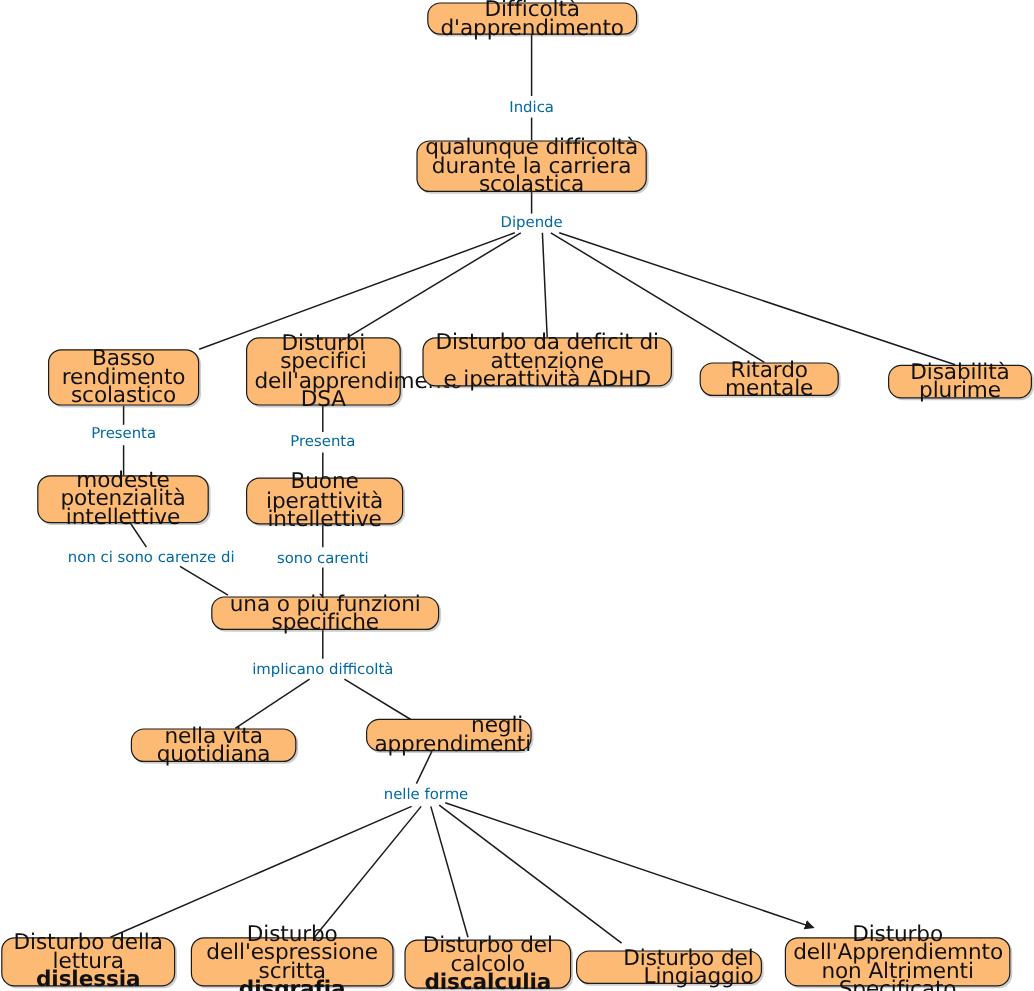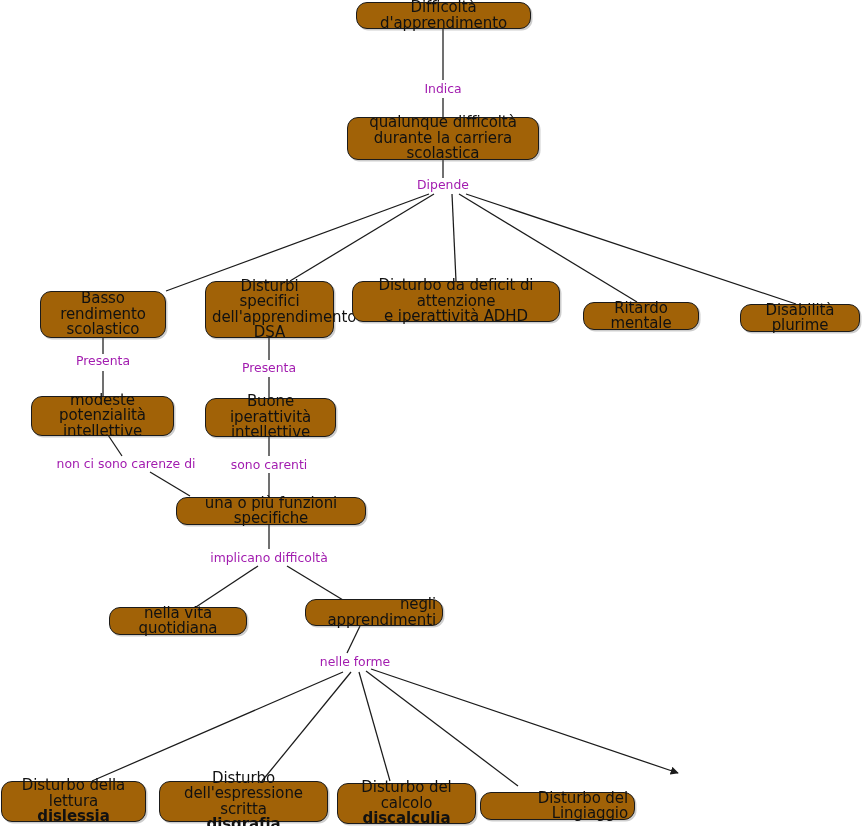--- a/index.html
+++ b/index.html
@@ -23,39 +23,39 @@
     position: absolute;
     left: 0;
     top: 0;
     width: 862px;
     height: 826px;
     pointer-events: none;
   }
   .node {
     position: absolute;
     box-sizing: border-box;
-    background: #a16207;
+    background: #fdba74;
     border: 1.3px solid #1b1b1b;
     border-radius: 11px;
     display: flex;
     align-items: center;
     justify-content: center;
     text-align: center;
     color: #111111;
-    font-size: 15px;
+    font-size: 18px;
     line-height: 15.5px;
     letter-spacing: -0.1px;
     padding: 2px 6px;
     box-shadow: 1.5px 1.5px 0 rgba(90,90,90,0.30);
   }
   .node span { display: block; width: 100%; }
   .node b { font-weight: bold; }
   .linklabel {
     position: absolute;
-    color: #a21caf;
+    color: #0369a1;
     font-size: 12.4px;
     line-height: 14px;
     white-space: nowrap;
     background: transparent;
     text-align: center;
   }
 </style>
 </head>
 <body>
 
@@ -193,20 +193,26 @@
     <span>
       <span>Disturbo del calcolo</span>
       <b>discalculia</b>
     </span>
   </div>
 
   <div class="node" style="left:480px; top:792px; width:155px; height:28px;text-align:right;">
     <span>Disturbo del Lingiaggio</span>
   </div>
 
+  <div class="node" style="left:654px; top:781px; width:188px; height:41px;">
+    <span>
+      <span>Disturbo dell'Apprendiemnto</span>
+      <span>non Altrimenti Specificato</span>
+    </span>
+  </div>
 
   <div class="linklabel" style="left:393px; top:82px; width:100px;">
     <span>Indica</span>
   </div>
 
   <div class="linklabel" style="left:393px; top:178px; width:100px;">
     <span>Dipende</span>
   </div>
 
   <div class="linklabel" style="left:53px; top:354px; width:100px;">

